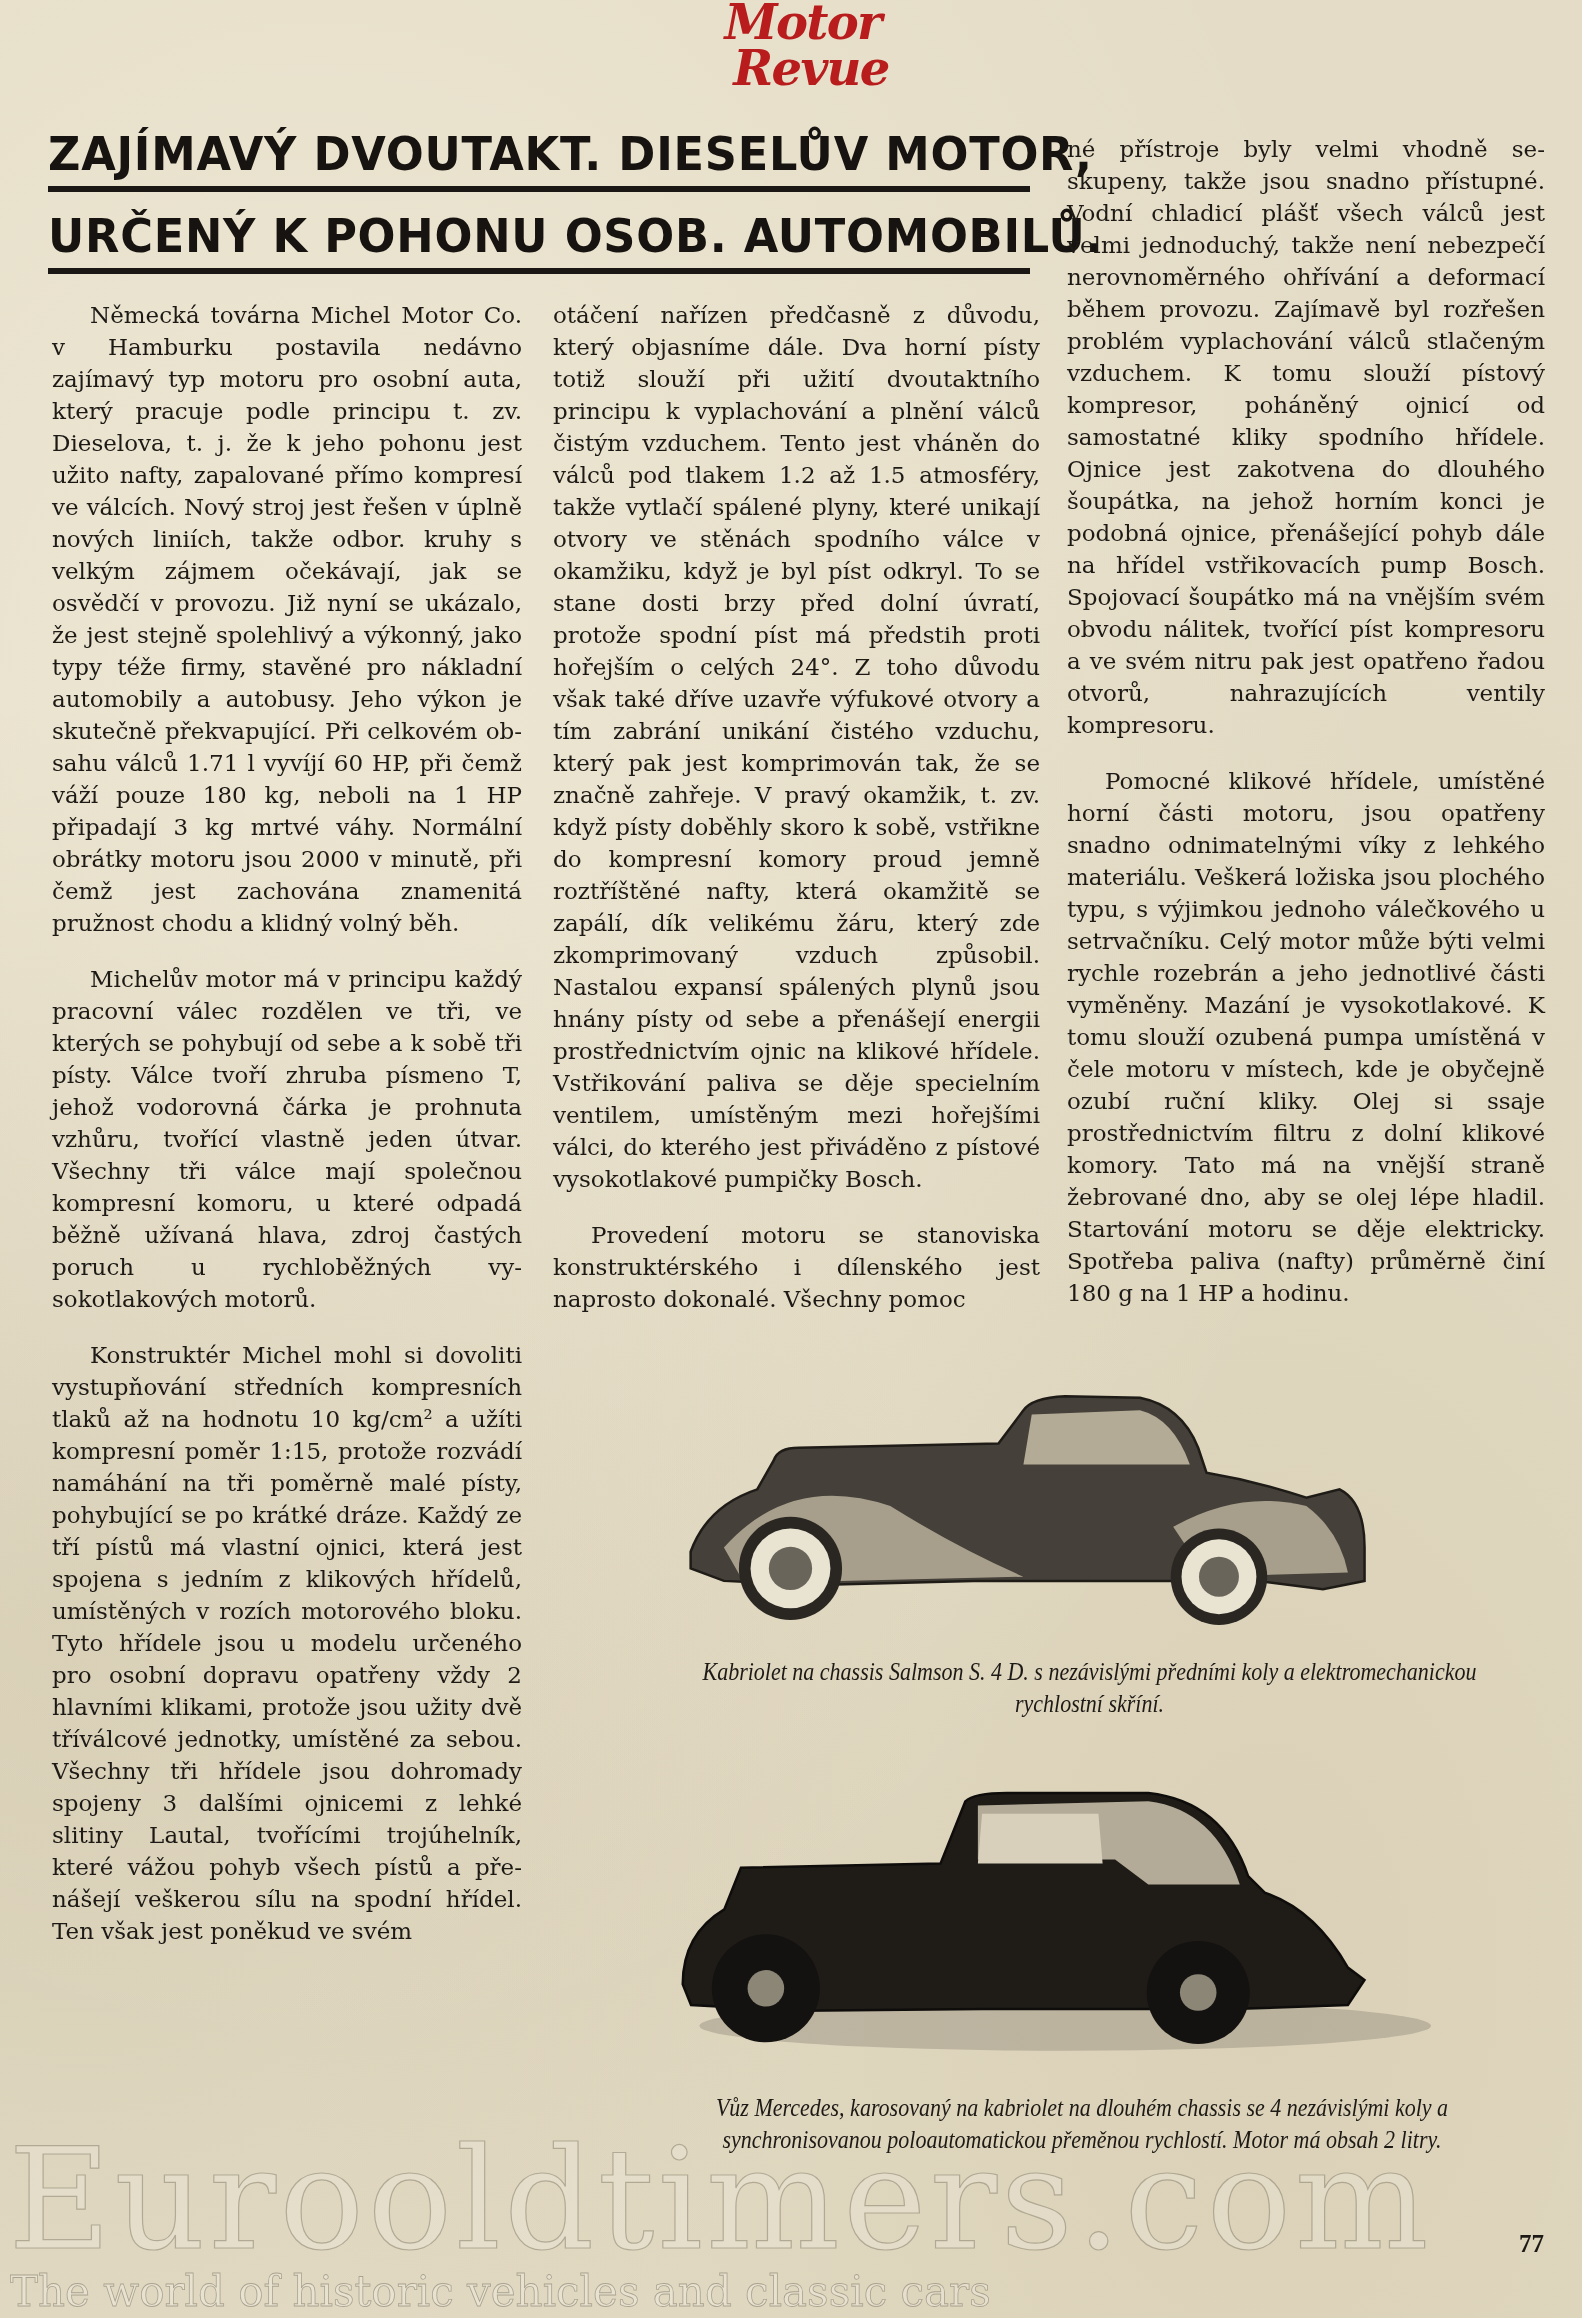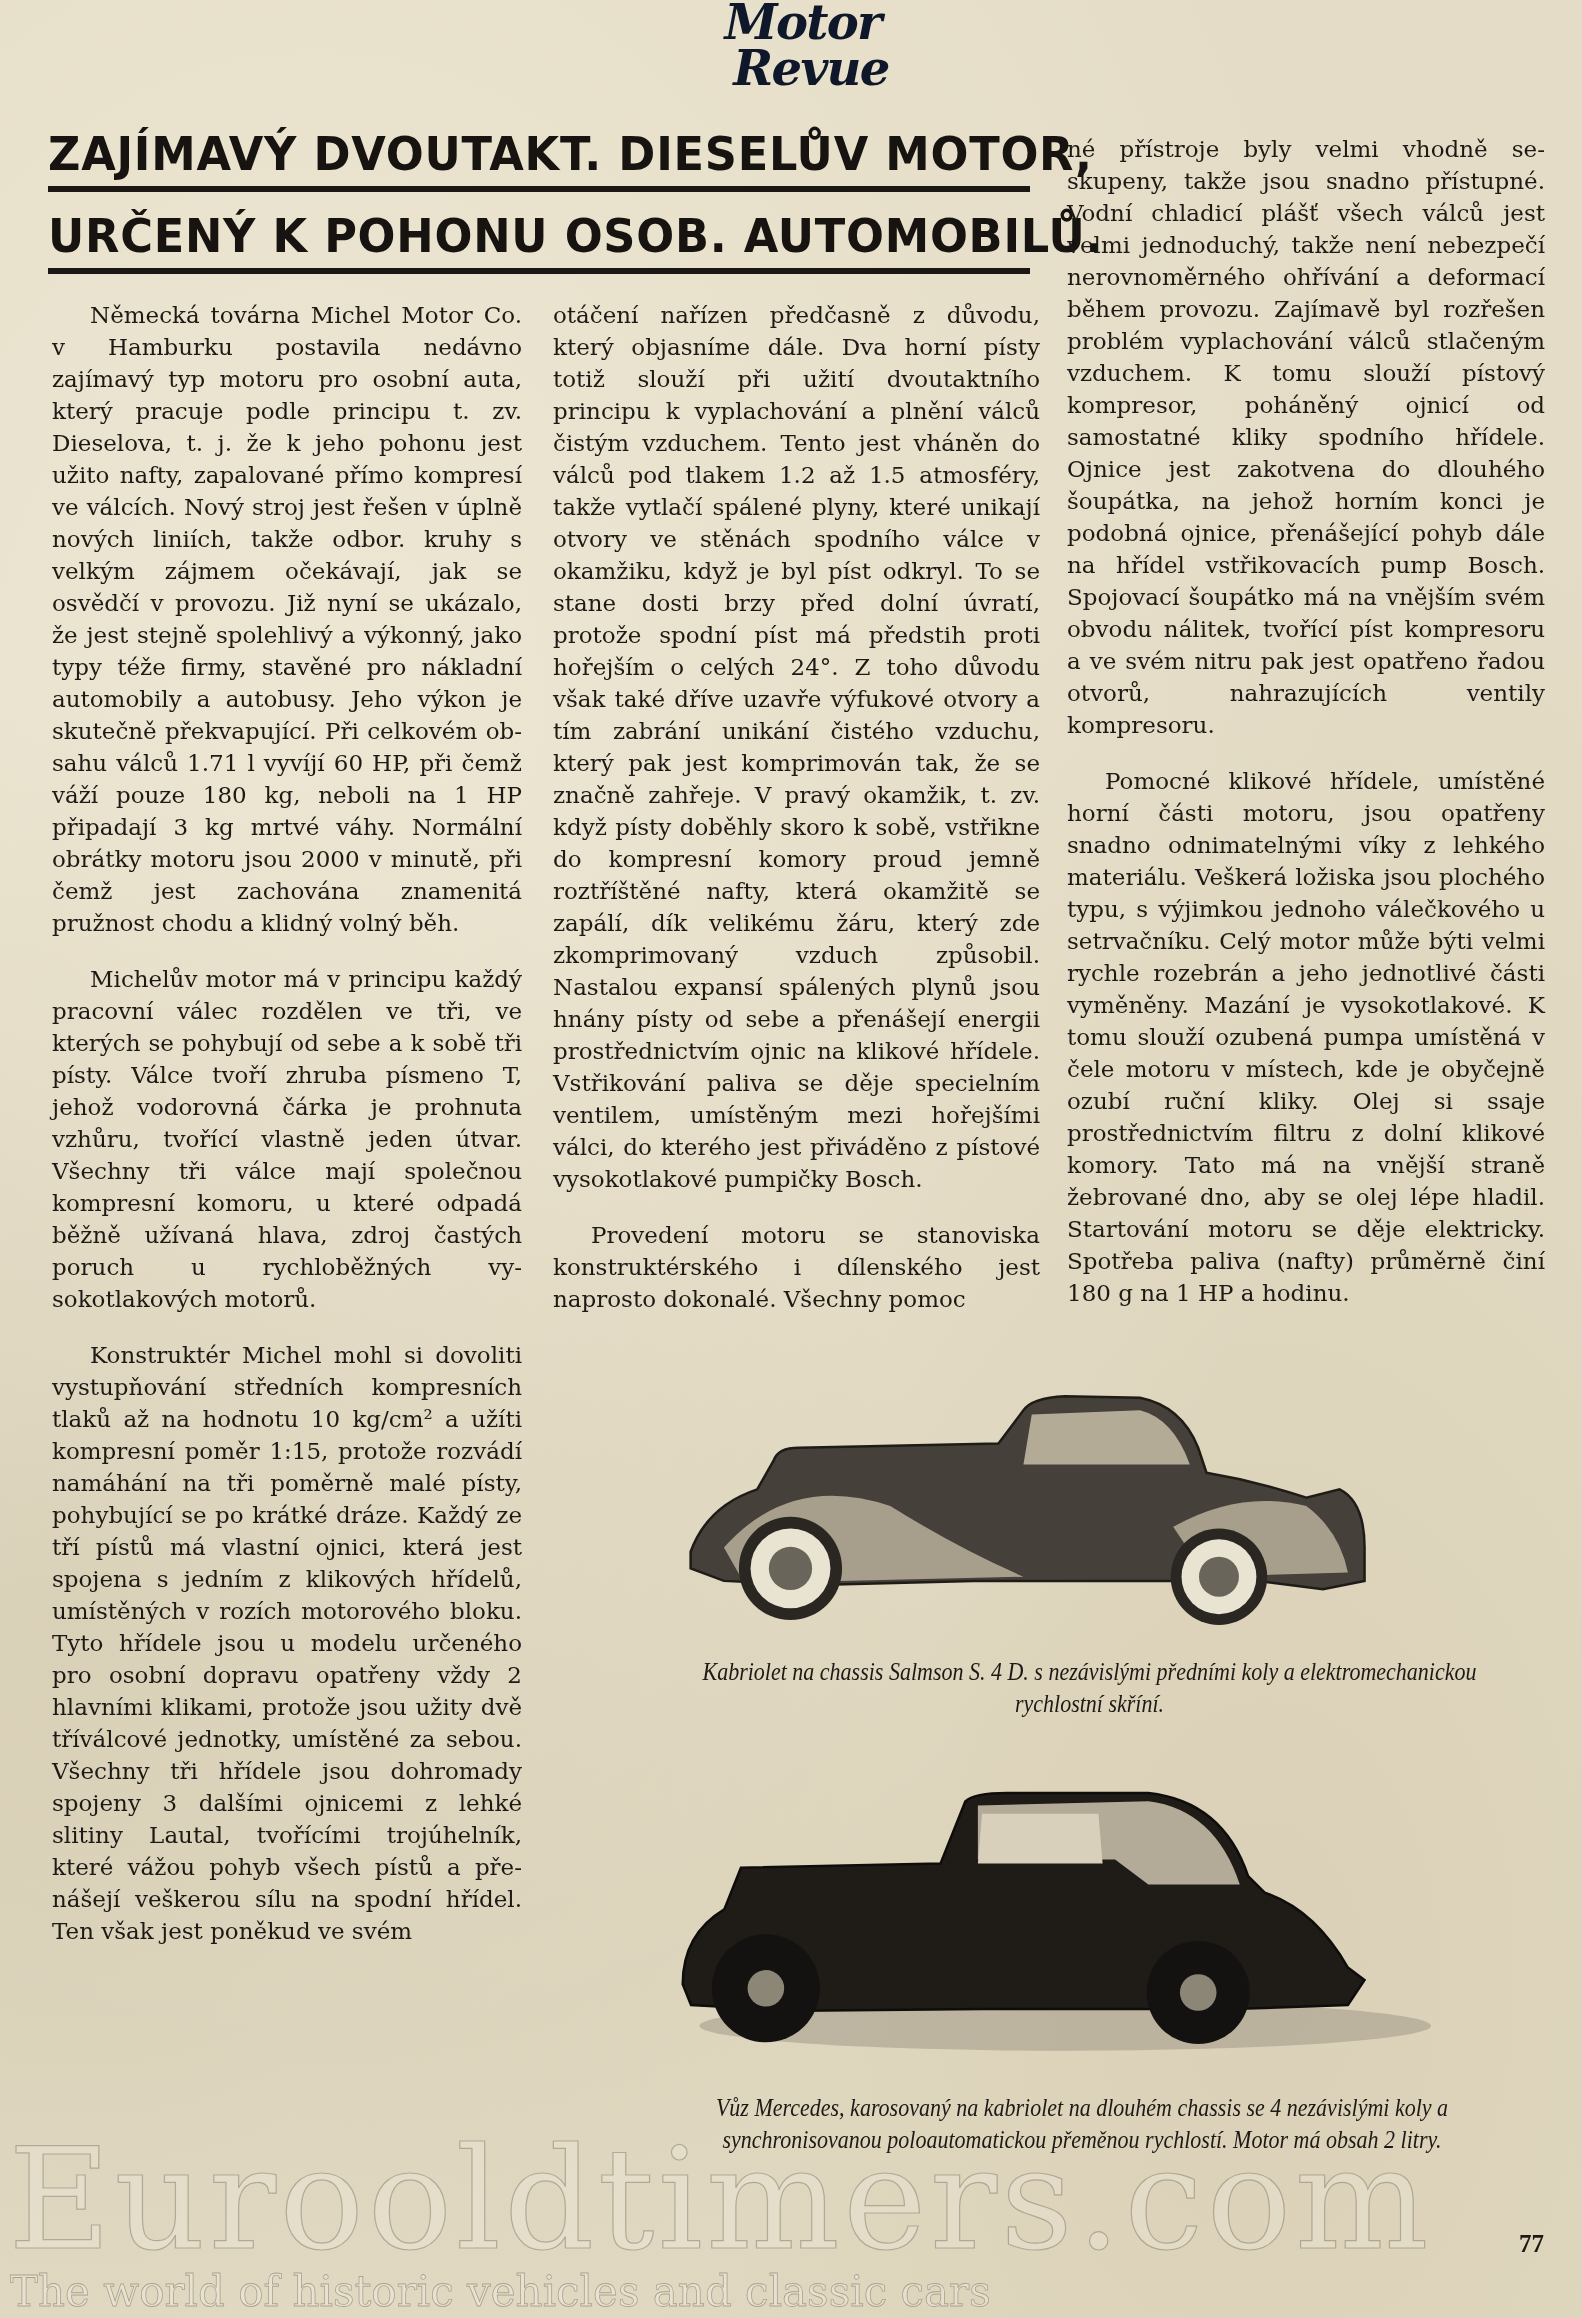--- a/index.html
+++ b/index.html
@@ -9,21 +9,21 @@
     background-image:
       radial-gradient(ellipse at 20% 30%, rgba(255,250,235,0.35), rgba(0,0,0,0) 60%),
       radial-gradient(ellipse at 80% 85%, rgba(190,175,140,0.25), rgba(0,0,0,0) 55%),
       radial-gradient(ellipse at 5% 70%, rgba(170,155,120,0.25), rgba(0,0,0,0) 40%);
     font-family: "DejaVu Serif", "Liberation Serif", serif;
     color: #1d1a16;
   }
   .masthead {
     position: absolute; left: 707px; top: 0px; width: 183px; height: 108px;
     font-family: "DejaVu Serif", serif; font-style: italic; font-weight: bold;
-    color: #0f172a; text-align: center; line-height: 0.95;
+    color: #b91c1c; text-align: center; line-height: 0.95;
   }
   .masthead .l1 { display: block; font-size: 48px; letter-spacing: -1.7px; margin-left: 8.3px; }
   .masthead .l2 { display: block; font-size: 48px; letter-spacing: -1.7px; margin-left: 25px; }
 
   .headline { position: absolute; left: 48px; top: 125px; width: 990px; }
   .headline .line {
     font-family: "DejaVu Sans", sans-serif; font-weight: bold;
     font-size: 47px; letter-spacing: 0.8px; white-space: nowrap;
     transform: scaleX(0.95); transform-origin: left center;
     color: #161310; line-height: 58px;

